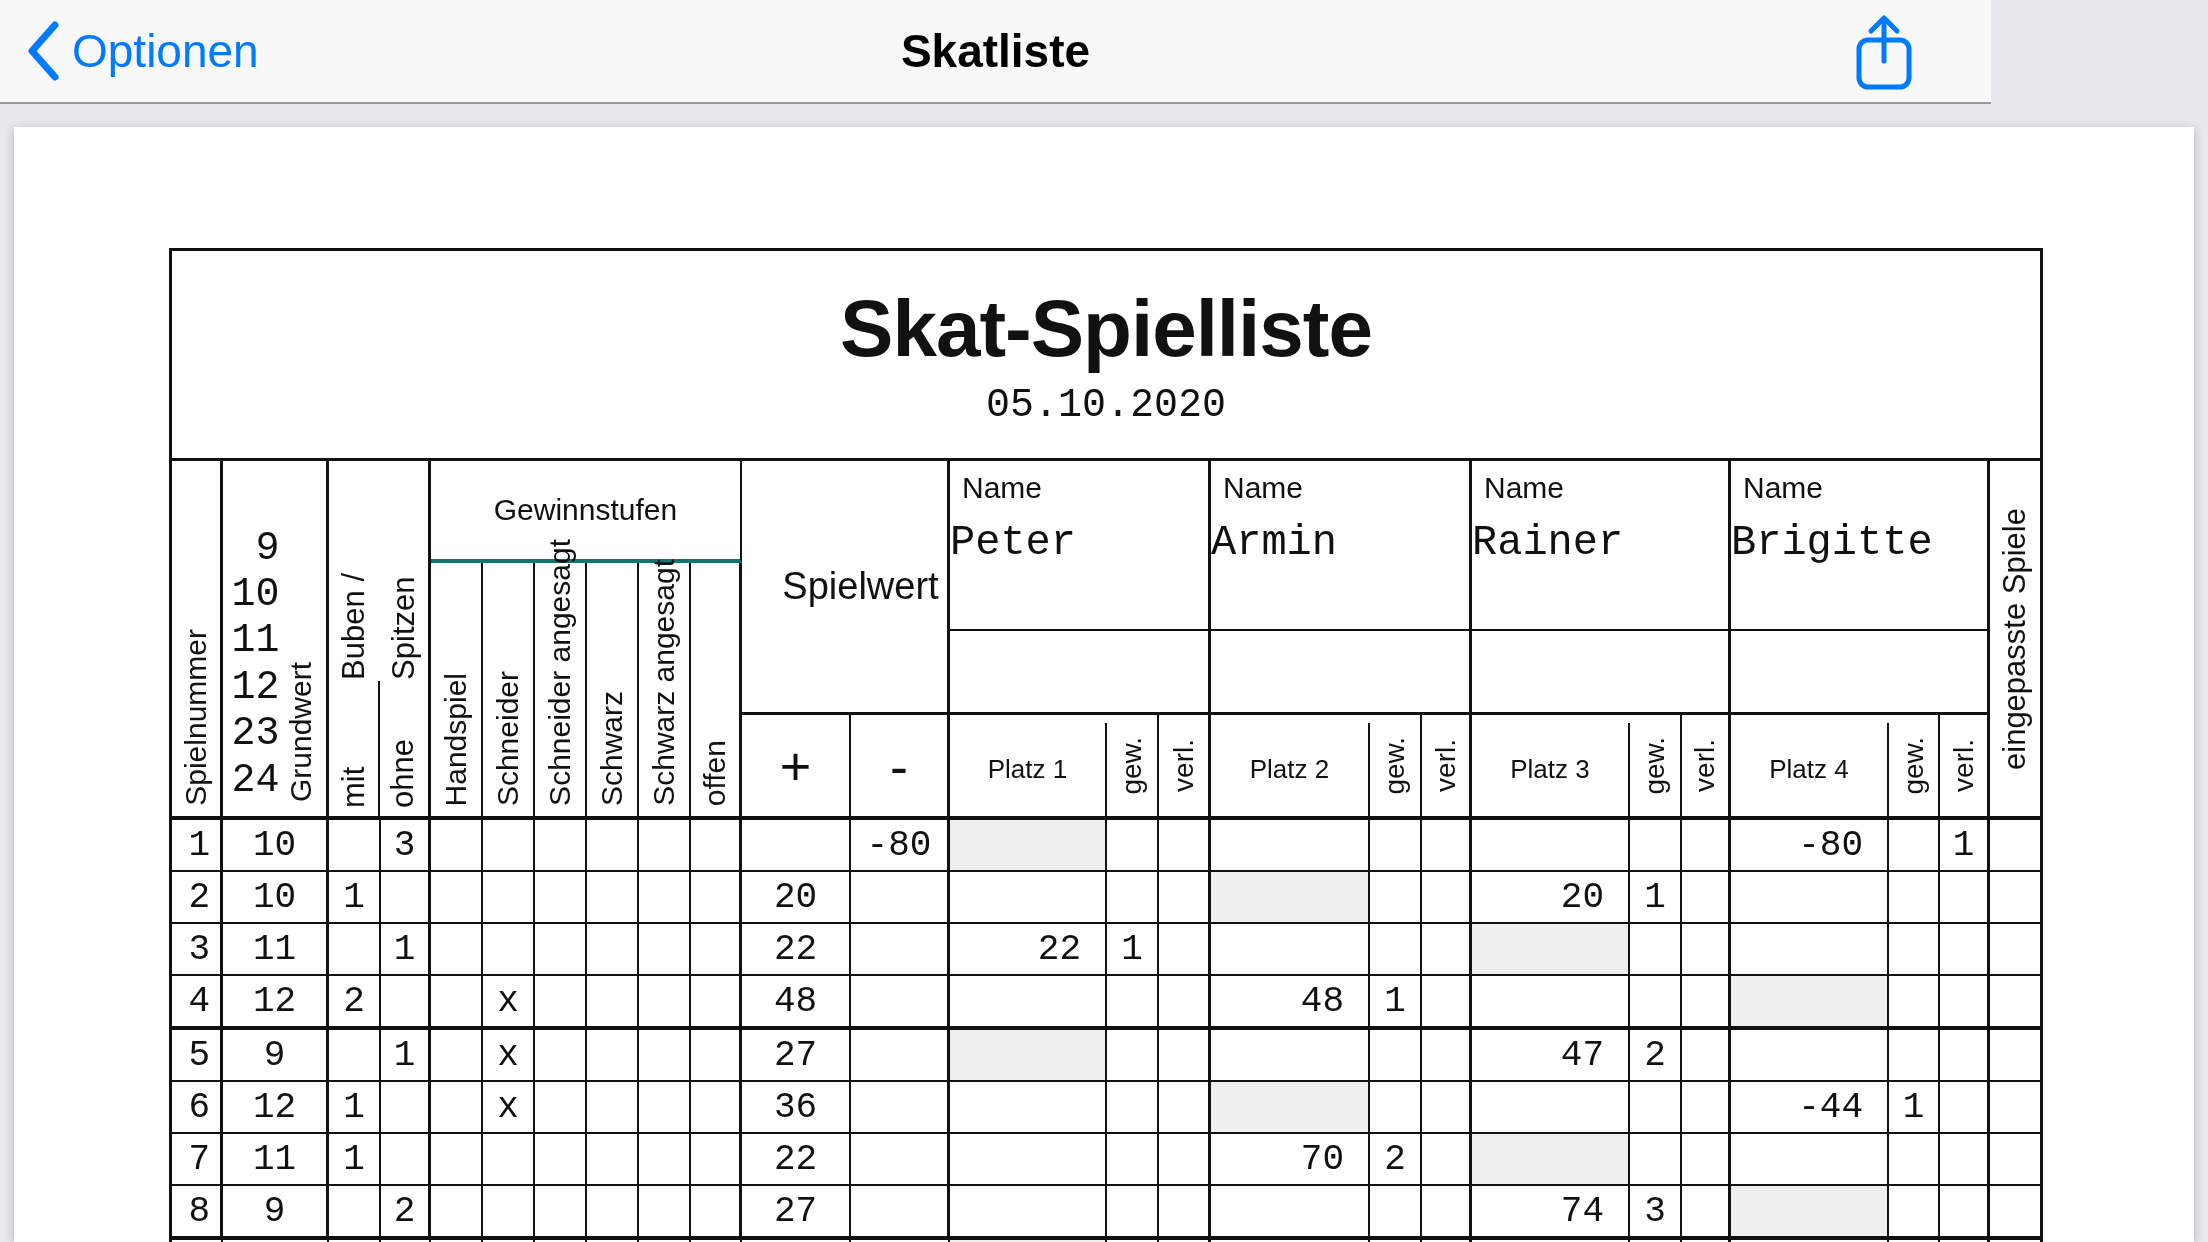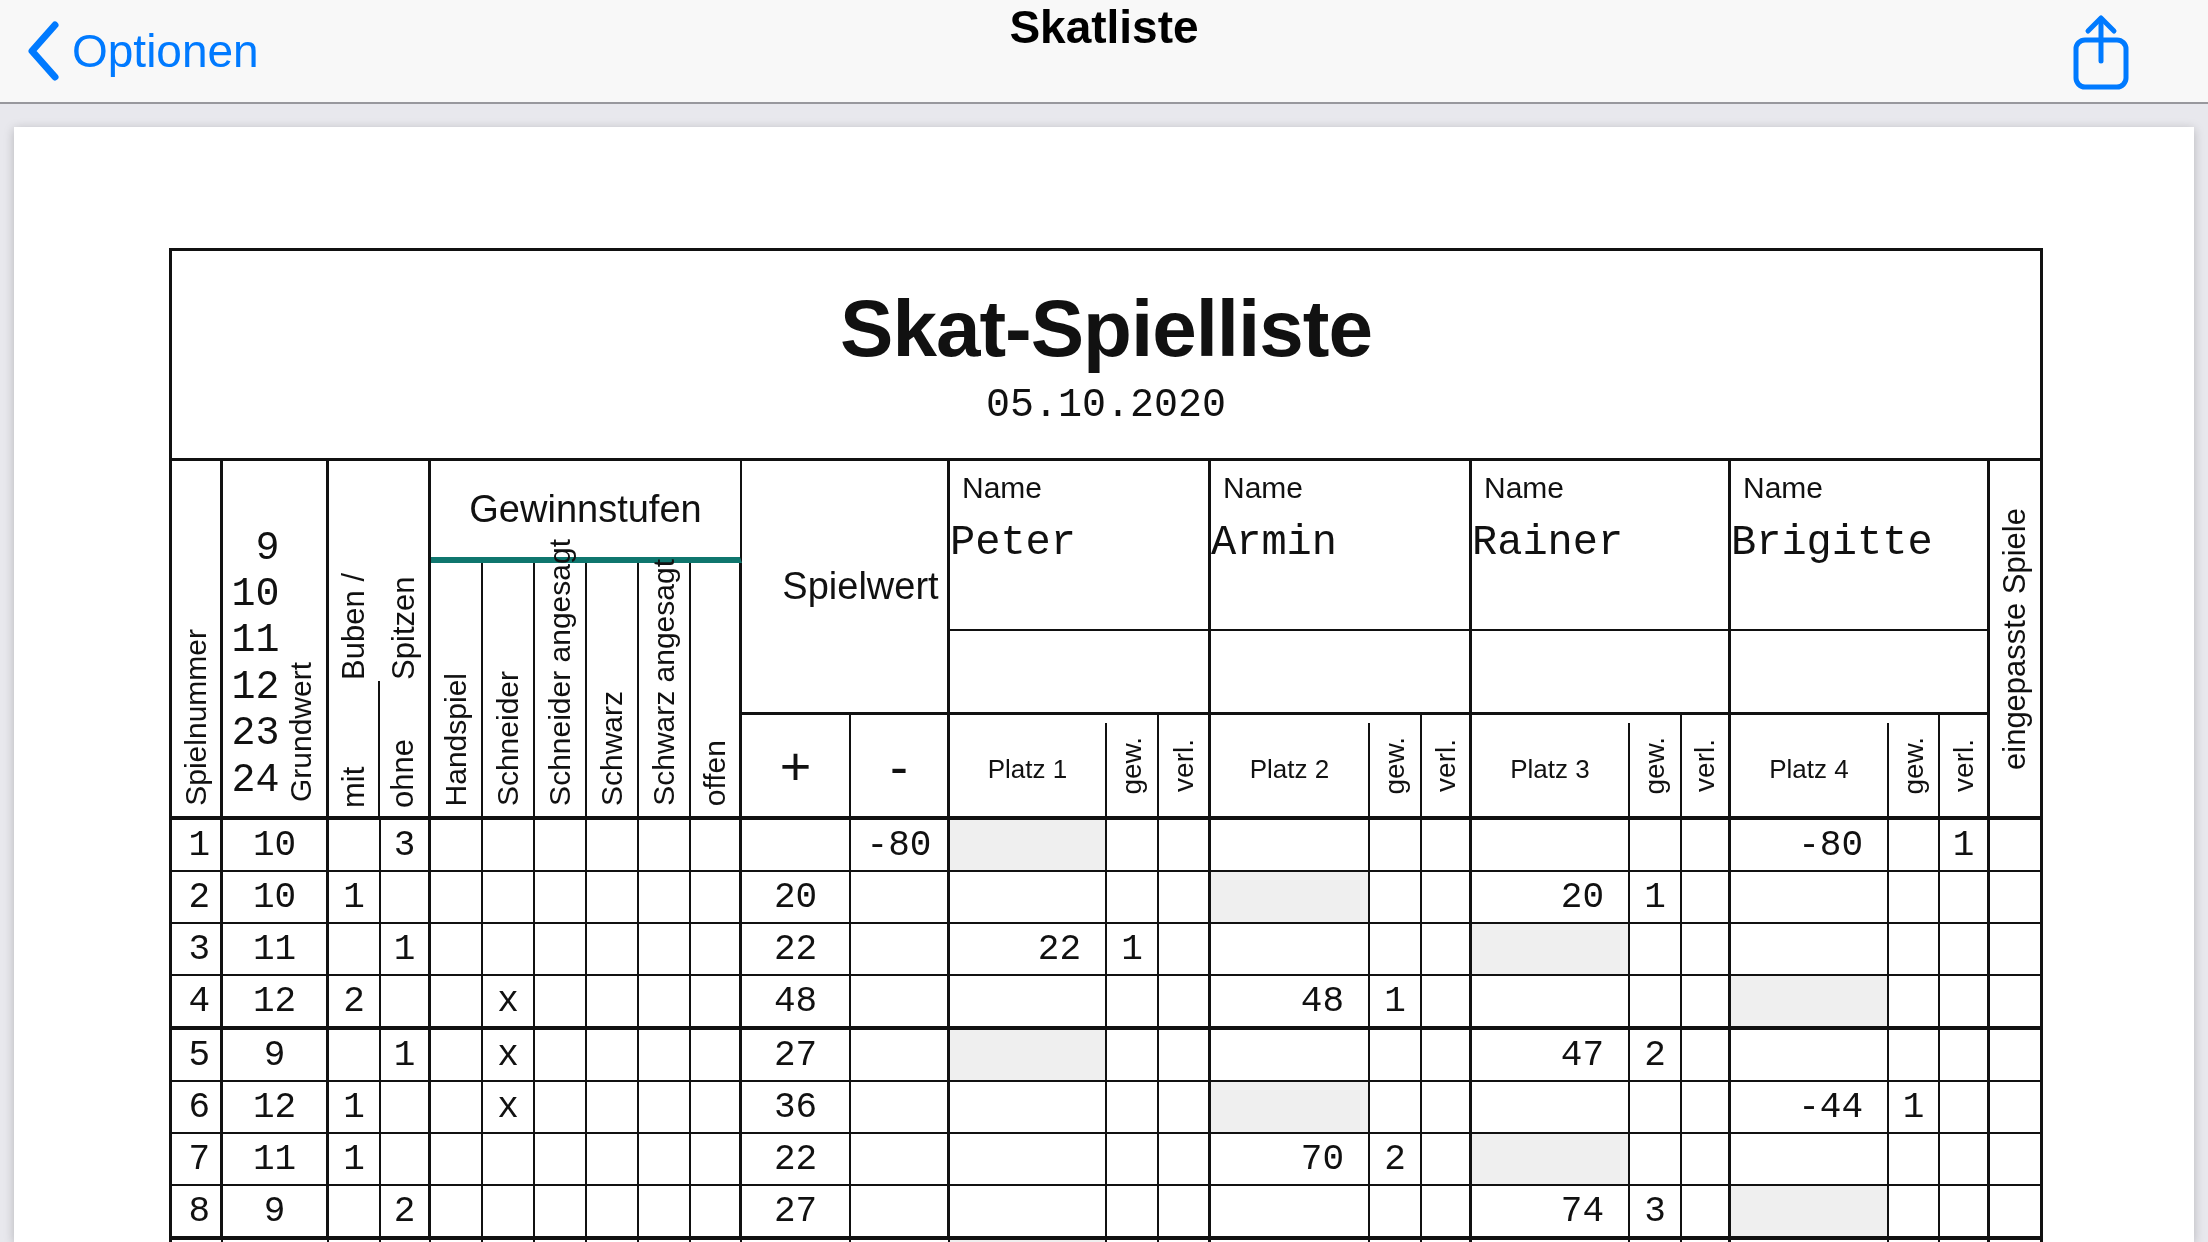--- a/index.html
+++ b/index.html
@@ -1,22 +1,22 @@
 <!DOCTYPE html>
 <html><head>
 <meta charset="utf-8">
 <style>
   * { margin:0; padding:0; box-sizing:border-box; }
   html,body { width:2208px; height:1242px; overflow:hidden; background:#e8e8ed;
               font-family:"Liberation Sans", sans-serif; color:#111; }
 
   
-  .navbar { position:absolute; left:0; top:0; width:2208px; height:104px;
+  .navbar { position:absolute; left:0; top:0; width:1991px; height:104px;
             background:#f8f8f8; border-bottom:2px solid #98989d; z-index:5;
-            display:flex; justify-content:center; }
+            display:flex; align-items:center; justify-content:center; }
   .back-button { position:absolute; left:26px; top:0; height:102px;
                  display:flex; align-items:center; gap:12px; color:#007aff;
                  font-size:46px; cursor:pointer; }
   .nav-title { font-size:46px; font-weight:bold; color:#000; }
   .share-button { position:absolute; right:70px; top:14px; width:74px; height:78px;
                   display:flex; align-items:center; justify-content:center; cursor:pointer; }
 
   
   .page { position:absolute; left:14px; top:127px; width:2180px; height:1115px;
           background:#ffffff; box-shadow:0 2px 10px rgba(0,0,0,0.22); }
@@ -45,22 +45,22 @@
                  align-items:flex-end; gap:4px; padding-bottom:12px; }
   .gw-nums { font-family:"Liberation Mono", monospace; font-size:40px;
              line-height:1.16; text-align:right; white-space:pre-line; }
   .gw-label { font-size:30px; margin-bottom:2px; }
   .c-buben { grid-area:1/3/5/5; }
   .bs-labels { position:absolute; top:112px; left:50%; transform:translateX(-50%);
                display:flex; gap:14px; font-size:31px; }
   .bs-div { position:absolute; left:calc(50% - 1px); top:62%; bottom:0; width:2px; background:#111; }
   .mitohne { position:absolute; bottom:8px; left:0; right:0; display:flex; font-size:31px; }
   .mitohne > span { flex:1; display:flex; justify-content:center; }
-  .c-band { grid-area:1/5/2/11; border-bottom:6px solid #0f766e;
-            display:flex; align-items:center; justify-content:center; font-size:38px; }
+  .c-band { grid-area:1/5/2/11; border-bottom:4px solid #0f766e;
+            display:flex; align-items:center; justify-content:center; font-size:30px; }
   .c-gwcol { grid-row:2/5; display:flex; justify-content:center;
              align-items:flex-end; padding-bottom:10px; font-size:30px; }
   .c-spielwert { grid-area:1/11/4/13; border-bottom:3px solid #111;
                  display:flex; align-items:center; justify-content:center; font-size:38px;padding-left:32px; }
   .c-pm { grid-row:4/5; display:flex; align-items:center; justify-content:center; font-size:54px; }
   .c-name { grid-row:1/3; border-bottom:2px solid #111; }
   .name-tag { position:absolute; top:10px; left:12px; font-size:30px; }
   .player-name { position:absolute; top:58px; width:100%; 
                  font-family:"Liberation Mono", monospace; font-size:42px; }
   .c-mid { grid-row:3/4; border-bottom:3px solid #111; }

